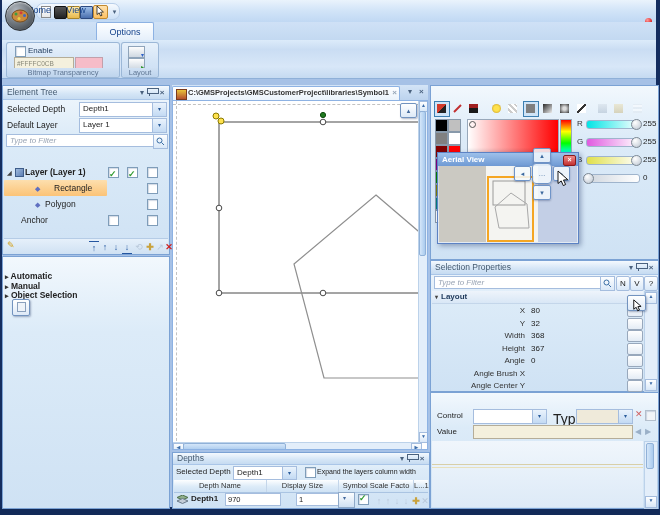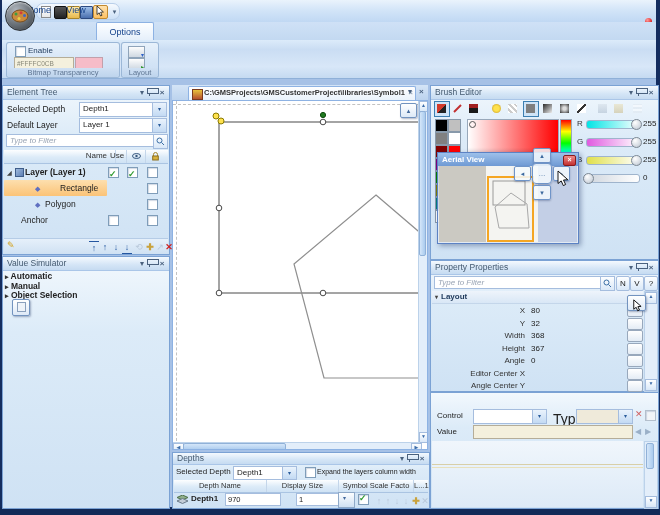--- a/index.html
+++ b/index.html
@@ -163,48 +163,32 @@
     <span class="cv">Layer 1</span>
       <span class="cbn"></span>
   </div>
   <input class="finput" style="left: 3px; top: 48px; width: 140px; height: 11px;" readonly="" placeholder="Type to Filter">
   <div class="sbtn" style="left:150px;top:48px;width:13px;height:13px">
     <svg width="9" height="9" viewBox="0 0 9 9" style="margin:2px">
         <circle cx="3.5" cy="3.5" r="2.5" fill="none" stroke="#3a6ea5"></circle>
         <line x1="5.5" y1="5.5" x2="8" y2="8" stroke="#3a6ea5"></line>
       </svg>
   </div>
-  <div class="ghdr" style="left:1px;top:64px;right:1px;height:13px">
-    <span class="gcol" style="left:0;width:103px;text-align:right;padding-right:8px">Name</span>
-    <span class="gcol" style="left:104px;width:18px;text-align:center">Use</span>
-    <span class="gcol" style="left:123px;width:18px;text-align:center">
-      <svg width="9" height="6" viewBox="0 0 9 6" style="margin-top:3px">
-          <ellipse cx="4.5" cy="3" rx="4" ry="2.5" fill="none" stroke="#35567d"></ellipse>
-          <circle cx="4.5" cy="3" r="1.2" fill="#35567d"></circle>
-        </svg>
-    </span>
-    <span class="gcol" style="left:142px;width:18px;text-align:center;border-right:none">
-      <svg width="7" height="9" viewBox="0 0 7 9" style="margin-top:2px">
-          <path d="M1.5 4 V2.5 A2 2 0 0 1 5.5 2.5 V4" fill="none" stroke="#a8862a"></path>
-          <rect x="0.7" y="4" width="5.6" height="4" fill="#d9b23c" stroke="#8a6e20"></rect>
-        </svg>
-    </span>
-  </div>
   <div class="treerow" style="top:78px;font-weight:bold">
     <span class="ic-exp abs" style="left:3px;top:0"></span>
     <span class="abs" style="left:11px;top:4px;width:7px;height:7px;background:linear-gradient(135deg,#9db9dd,#5e80b4);border:1px solid #3e5d8a"></span>
     <span class="abs" style="left:21px">Layer (Layer 1)</span>
     <span class="cb on" style="position:absolute;left:104px;top:3px"></span>
     <span class="cb on" style="position:absolute;left:123px;top:3px"></span>
     <span class="cb" style="position:absolute;left:143px;top:3px"></span>
   </div>
   <div class="treerow" style="top:94px">
     <span class="abs" style="left:0;top:0;width:103px;height:16px;background:linear-gradient(#fddfae,#fbc377);border-radius:1px"></span>
     <span class="ic-item abs" style="left:31px"></span>
-    <span class="abs" style="left:56px">Rectangle</span>
+    <span class="abs" style="left:50px">Rectangle</span>
     <span class="cb" style="position:absolute;left:143px;top:3px"></span>
   </div>
   <div class="treerow" style="top:126px">
     <span class="abs" style="left:17px">Anchor</span>
     <span class="cb" style="position:absolute;left:104px;top:3px"></span>
     <span class="cb" style="position:absolute;left:143px;top:3px"></span>
   </div>
   <div class="treerow" style="top:110px">
     <span class="ic-item abs" style="left:31px"></span>
     <span class="abs" style="left:41px">Polygon</span>
@@ -217,32 +201,28 @@
     <span class="ticon ic-dn" style="left:107px;top:2px"></span>
     <span class="ticon ic-dn" style="left:118px;border-bottom:1px solid #2456a0;top:2px"></span>
     <span class="ticon pale" style="left:130px;top:2px">⟲</span>
     <span class="ticon" style="left:141px;top:2px;color:#c9a23c">✚</span>
     <span class="ticon pale" style="left:151px;top:2px">↗</span>
     <span class="ticon" style="left:160px;top:2px;color:#cc2222">✕</span>
   </div>
 </div>
 
 <div class="panel" style="left:2px;top:256px;width:166px;height:251px">
-  <div class="phdr">
-    <span>Value Simulator</span>
-    <span class="pbtns"><span class="ic-menu"></span><span><span class="pin"></span></span><span class="ic-x"></span></span>
-  </div>
   <div class="abs" style="left:2px;top:14px;font-size:8.5px;font-weight:bold;color:#222"><span class="ic-arrow"></span> <span>Automatic</span></div>
   <div class="abs" style="left:2px;top:24px;font-size:8.5px;font-weight:bold;color:#222"><span class="ic-arrow"></span> <span>Manual</span></div>
   <div class="abs" style="left:2px;top:33px;font-size:8.5px;font-weight:bold;color:#222"><span class="ic-arrow"></span> <span>Object Selection</span></div>
   <div class="fbtn" style="left:9px;top:42px;width:16px;height:15px"><span style="display:inline-block;width:7px;height:8px;border:1px solid #8aa0bd;background:#eef3f9;margin-top:2px"></span></div>
 </div>
 
 <div class="abs" style="left:172px;top:85px;width:256px;height:15px;background:linear-gradient(#d4e4f6,#bcd3ee)">
-  <div class="abs" style="left:16px;top:1px;width:226px;height:14px;background:linear-gradient(#fefeff,#e9f2fb);border:1px solid #8db2e3;border-bottom:none;border-radius:2px 2px 0 0">
+  <div class="abs" style="left:0;top:1px;width:226px;height:14px;background:linear-gradient(#fefeff,#e9f2fb);border:1px solid #8db2e3;border-bottom:none;border-radius:2px 2px 0 0">
     <span class="abs" style="left:3px;top:2px;width:9px;height:9px;background:linear-gradient(#e8c23a,#b5502e);border:1px solid #7a3a1c"></span>
     <span class="abs" style="left:15px;top:1px;font-size:7.5px;font-weight:bold;color:#333;white-space:nowrap">C:\GMSProjects\GMSCustomerProject\libraries\Symbol1</span>
     <span class="abs ic-x" style="right:2px;top:1px;font-size:8px;color:#95a5b8"></span>
   </div>
   <span class="abs ic-menu" style="left:236px;top:2px;color:#4a617e;font-size:8px"></span>
   <span class="abs ic-x" style="left:247px;top:2px;color:#4a617e;font-size:8px"></span>
 </div>
 
 <div class="abs" style="left:172px;top:100px;width:256px;height:350px;background:#fff;border:1px solid #8db2e3;box-sizing:border-box;overflow:hidden">
   <div class="abs" style="left:3px;top:0;width:0;height:350px;border-left:1px dashed #c2c2c2"></div>
@@ -306,24 +286,20 @@
     <span class="ticon pale ic-up" style="left:200px;top:3px"></span>
     <span class="ticon pale ic-up" style="left:209px;top:3px"></span>
     <span class="ticon pale ic-dn" style="left:218px;top:3px"></span>
     <span class="ticon pale ic-dn" style="left:227px;top:3px"></span>
     <span class="ticon" style="left:237px;top:3px;color:#c9a23c">✚</span>
     <span class="ticon pale" style="left:246px;top:3px">✕</span>
   </div>
 </div>
 
 <div class="panel" style="left:430px;top:85px;width:227px;height:173px">
-  <div class="phdr">
-    <span>Brush Editor</span>
-    <span class="pbtns"><span class="ic-menu"></span><span><span class="pin"></span></span><span class="ic-x"></span></span>
-  </div>
 
   <div class="bx sel" style="left:3px;top:15px">
       <span class="g" style="background:linear-gradient(135deg,#d23a2a 50%,#222 50%)"></span>
     </div>
   <div class="bx" style="left:19px;top:15px">
       <svg class="g" width="9" height="9">
         <line x1="1" y1="8" x2="8" y2="1" stroke="#c23030" stroke-width="2"></line>
       </svg>
     </div>
   <div class="bx" style="left:35px;top:15px">
@@ -417,21 +393,21 @@
 <div class="navbtn" style="left:514px;top:166px;width:15px;height:13px;line-height:13px"><span class="ic-lefttri"></span></div>
 <div class="navbtn" style="left:532px;top:163px;width:18px;height:19px;line-height:19px;border-radius:4px">…</div>
 <div class="navbtn" style="left:553px;top:166px;width:15px;height:13px;line-height:13px"><span class="ic-righttri"></span></div>
 <div class="navbtn" style="left:533px;top:185px;width:16px;height:13px;line-height:13px"><span class="ic-dntri"></span></div>
 <svg class="abs" style="left:557px;top:170px;z-index:70" width="12" height="17" viewBox="0 0 12 17">
   <path d="M1 1 L1 13.5 L4.2 10.9 L6.3 15.6 L8.6 14.5 L6.5 10 L10.8 9.7 Z" fill="#fff" stroke="#000" stroke-width="0.9"></path>
 </svg>
 
 <div class="panel" style="left:430px;top:260px;width:227px;height:130px">
   <div class="phdr">
-    <span>Property Properties</span>
+    <span>Selection Properties</span>
     <span class="pbtns"><span class="ic-menu"></span><span><span class="pin"></span></span><span class="ic-x"></span></span>
   </div>
   <input class="finput" style="left: 3px; top: 15px; width: 160px; height: 11px;" readonly="" placeholder="Type to Filter">
   <div class="sbtn" style="left:169px;top:15px;width:13px;height:13px">
     <svg width="9" height="9" viewBox="0 0 9 9" style="margin:2px">
         <circle cx="3.5" cy="3.5" r="2.5" fill="none" stroke="#3a6ea5"></circle>
         <line x1="5.5" y1="5.5" x2="8" y2="8" stroke="#3a6ea5"></line>
       </svg>
   </div>
   <div class="sbtn" style="left:185px;top:15px;width:12px;height:13px;text-align:center;font-size:8px;line-height:13px;border-radius:2px">N</div>
@@ -449,21 +425,21 @@
   <span class="propbtn" style="left:196px;top:57px"></span>
   <span class="proprow-label" style="left:2px;top:70px">Width</span>
   <span class="proprow-val" style="left:100px;top:70px">368</span>
   <span class="propbtn" style="left:196px;top:69px"></span>
   <span class="proprow-label" style="left:2px;top:83px">Height</span>
   <span class="proprow-val" style="left:100px;top:83px">367</span>
   <span class="propbtn" style="left:196px;top:82px"></span>
   <span class="proprow-label" style="left:2px;top:95px">Angle</span>
   <span class="proprow-val" style="left:100px;top:95px">0</span>
   <span class="propbtn" style="left:196px;top:94px"></span>
-  <span class="proprow-label" style="left:2px;top:108px">Editor Center X</span>
+  <span class="proprow-label" style="left:2px;top:108px">Angle Brush X</span>
   <span class="proprow-val" style="left:100px;top:108px"></span>
   <span class="propbtn" style="left:196px;top:107px"></span>
   <span class="proprow-label" style="left:2px;top:120px">Angle Center Y</span>
   <span class="proprow-val" style="left:100px;top:120px"></span>
   <span class="propbtn" style="left:196px;top:119px"></span>
 
   <div class="abs" style="left:213px;top:30px;width:12px;height:99px;background:#e3eefa;border:1px solid #bcd2ea">
     <div class="sbtn" style="left:0;top:0;width:10px;height:10px;font-size:5px;text-align:center;color:#3c6ca8">▲</div>
     <div class="sbtn" style="left:0;top:87px;width:10px;height:10px;font-size:5px;text-align:center;color:#3c6ca8">▼</div>
   </div>

